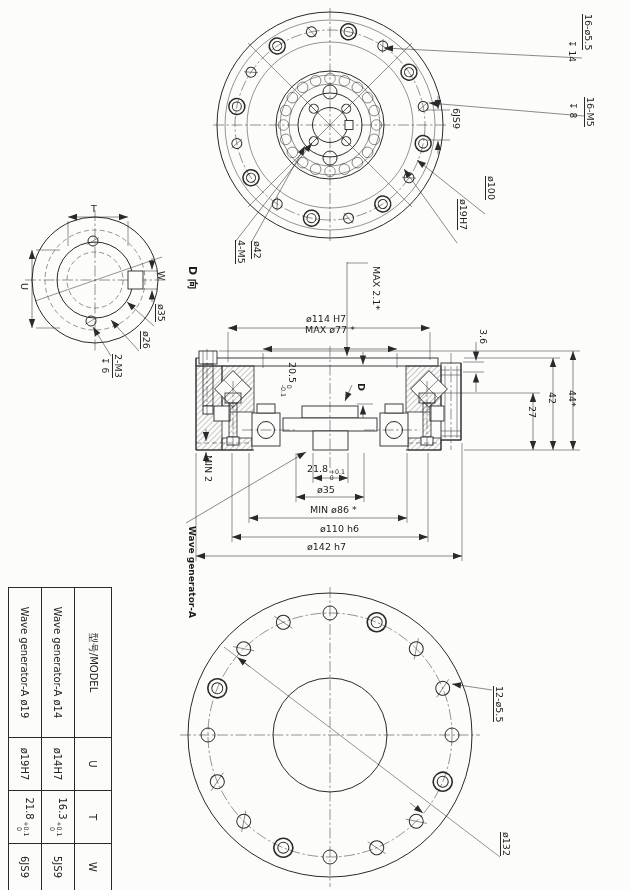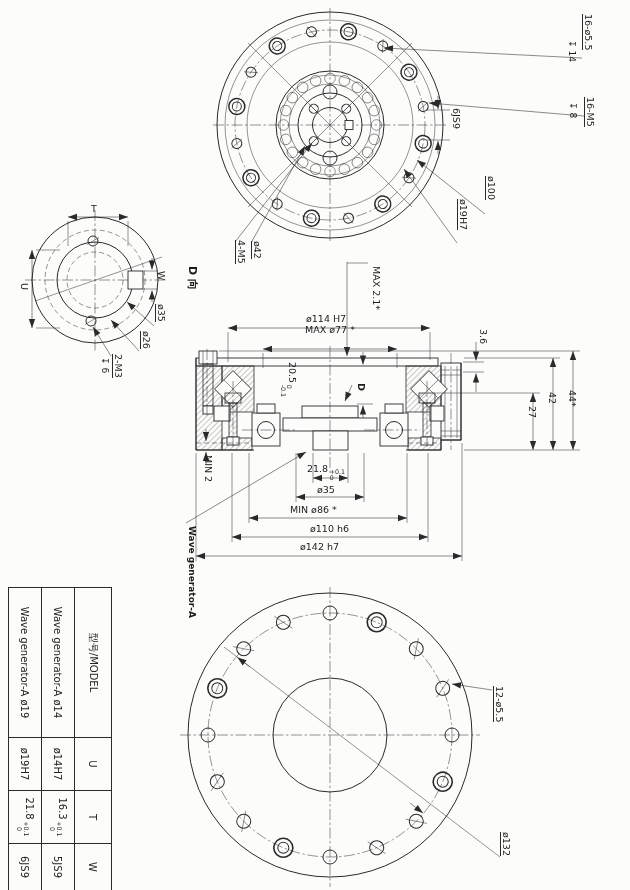--- a/index.html
+++ b/index.html
@@ -470,23 +470,23 @@
 <span class="lbl r" style="left:489px;top:329px">3.6</span>
 <span class="lbl r" style="left:538px;top:406px">27</span>
 <span class="lbl r" style="left:558px;top:392px">42</span>
 <span class="lbl r" style="left:578px;top:390px">44*</span>
 <span class="lbl r" style="left:214px;top:455px">MIN 2</span>
 <span class="lbl" style="left:307px;top:463px"><span>21.8</span><span class="tol">
         <span>+0.1</span>
         <span>0</span>
       </span></span>
 <span class="lbl" style="left:317px;top:484px">ø35</span>
-<span class="lbl" style="left:290px;top:504px">MIN ø86 *</span>
-<span class="lbl" style="left:310px;top:523px">ø110 h6</span>
-<span class="lbl" style="left:300px;top:541px">ø142 h7</span>
+<span class="lbl" style="left:310px;top:504px">MIN ø86 *</span>
+<span class="lbl" style="left:320px;top:523px">ø110 h6</span>
+<span class="lbl" style="left:307px;top:541px">ø142 h7</span>
 <span class="lbl r b" style="left:197px;top:526px;font-size:9px">Wave generator-A</span>
 
 <span class="lbl r u" style="left:505px;top:686px">12-ø5.5</span>
 <span class="lbl r u" style="left:512px;top:832px">ø132</span>
 
 <table class="spec">
   <colgroup>
         <col style="width:150px">
         <col style="width:53px">
         <col style="width:53px">

